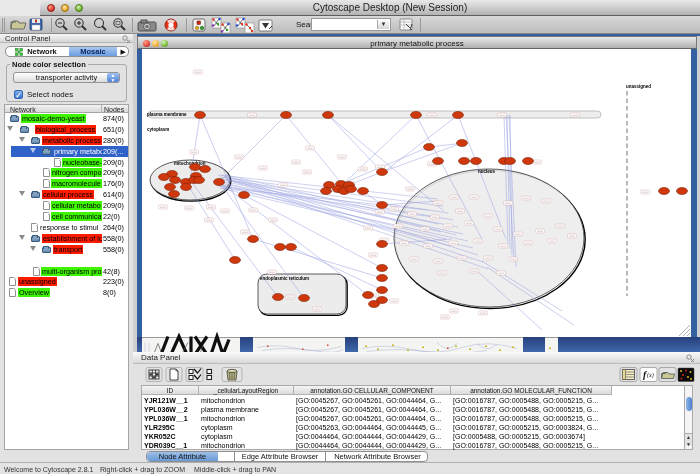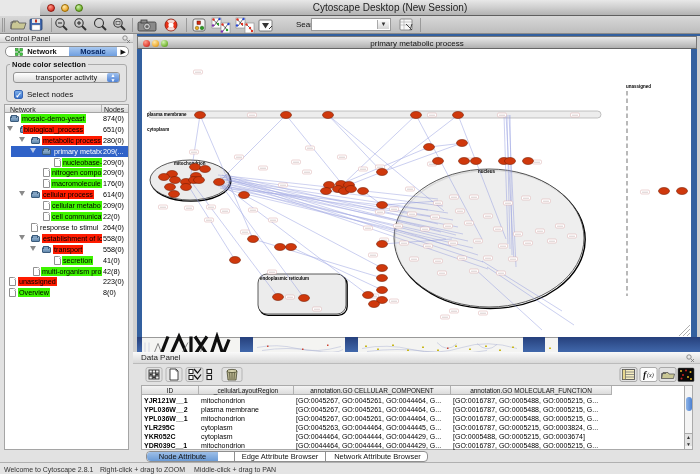--- a/index.html
+++ b/index.html
@@ -243,21 +243,21 @@
     </div>
     <div class="abs" id="treebox">
       <div class="trow" style="top:0px;">
           <i class="folder" style="left:5px;"></i>
           <span class="tlabel green" style="left:16px;max-width:77px;">mosaic-demo-yeast</span>
           <span class="num">874(0)</span>
         </div>
       <div class="trow" style="top:11px;">
           <i class="arrow" style="left:2px;"></i>
           <i class="folder" style="left:15px;"></i>
-          <span class="tlabel red" style="left:18px;max-width:69px;">biological_process</span>
+          <span class="tlabel red" style="left:30px;max-width:69px;">biological_process</span>
           <span class="num">651(0)</span>
         </div>
       <div class="trow" style="top:22px;">
           <i class="arrow" style="left:14px;"></i>
           <i class="folder" style="left:26px;"></i>
           <span class="tlabel red" style="left:37px;max-width:60px;">metabolic process</span>
           <span class="num">280(0)</span>
         </div>
       <div class="trow" style="top:33px;background:linear-gradient(90deg,#ffffff 6px,#2f62c8 6px);color:#fff;">
           <i class="arrow" style="left:25px;border-top-color:#b8c8e8;"></i>
@@ -305,25 +305,20 @@
           <i class="arrow" style="left:14px;"></i>
           <i class="folder" style="left:26px;"></i>
           <span class="tlabel red" style="left:37px;max-width:60px;">establishment of lo</span>
           <span class="num">558(0)</span>
         </div>
       <div class="trow" style="top:131px;">
           <i class="arrow" style="left:25px;"></i>
           <i class="folder" style="left:37px;"></i>
           <span class="tlabel red" style="left:48px;max-width:45px;">transport</span>
           <span class="num">558(0)</span>
-        </div>
-      <div class="trow" style="top:142px;">
-          <i class="file" style="left:49px;"></i>
-          <span class="tlabel green" style="left:57px;max-width:36px;">secretion</span>
-          <span class="num">41(0)</span>
         </div>
       <div class="trow" style="top:153px;">
           <i class="file" style="left:28px;"></i>
           <span class="tlabel green" style="left:36px;max-width:61px;">multi-organism pro</span>
           <span class="num">42(8)</span>
         </div>
       <div class="trow" style="top:163px;">
           <i class="file" style="left:4px;"></i>
           <span class="tlabel red" style="left:13px;max-width:80px;">unassigned</span>
           <span class="num">223(0)</span>

